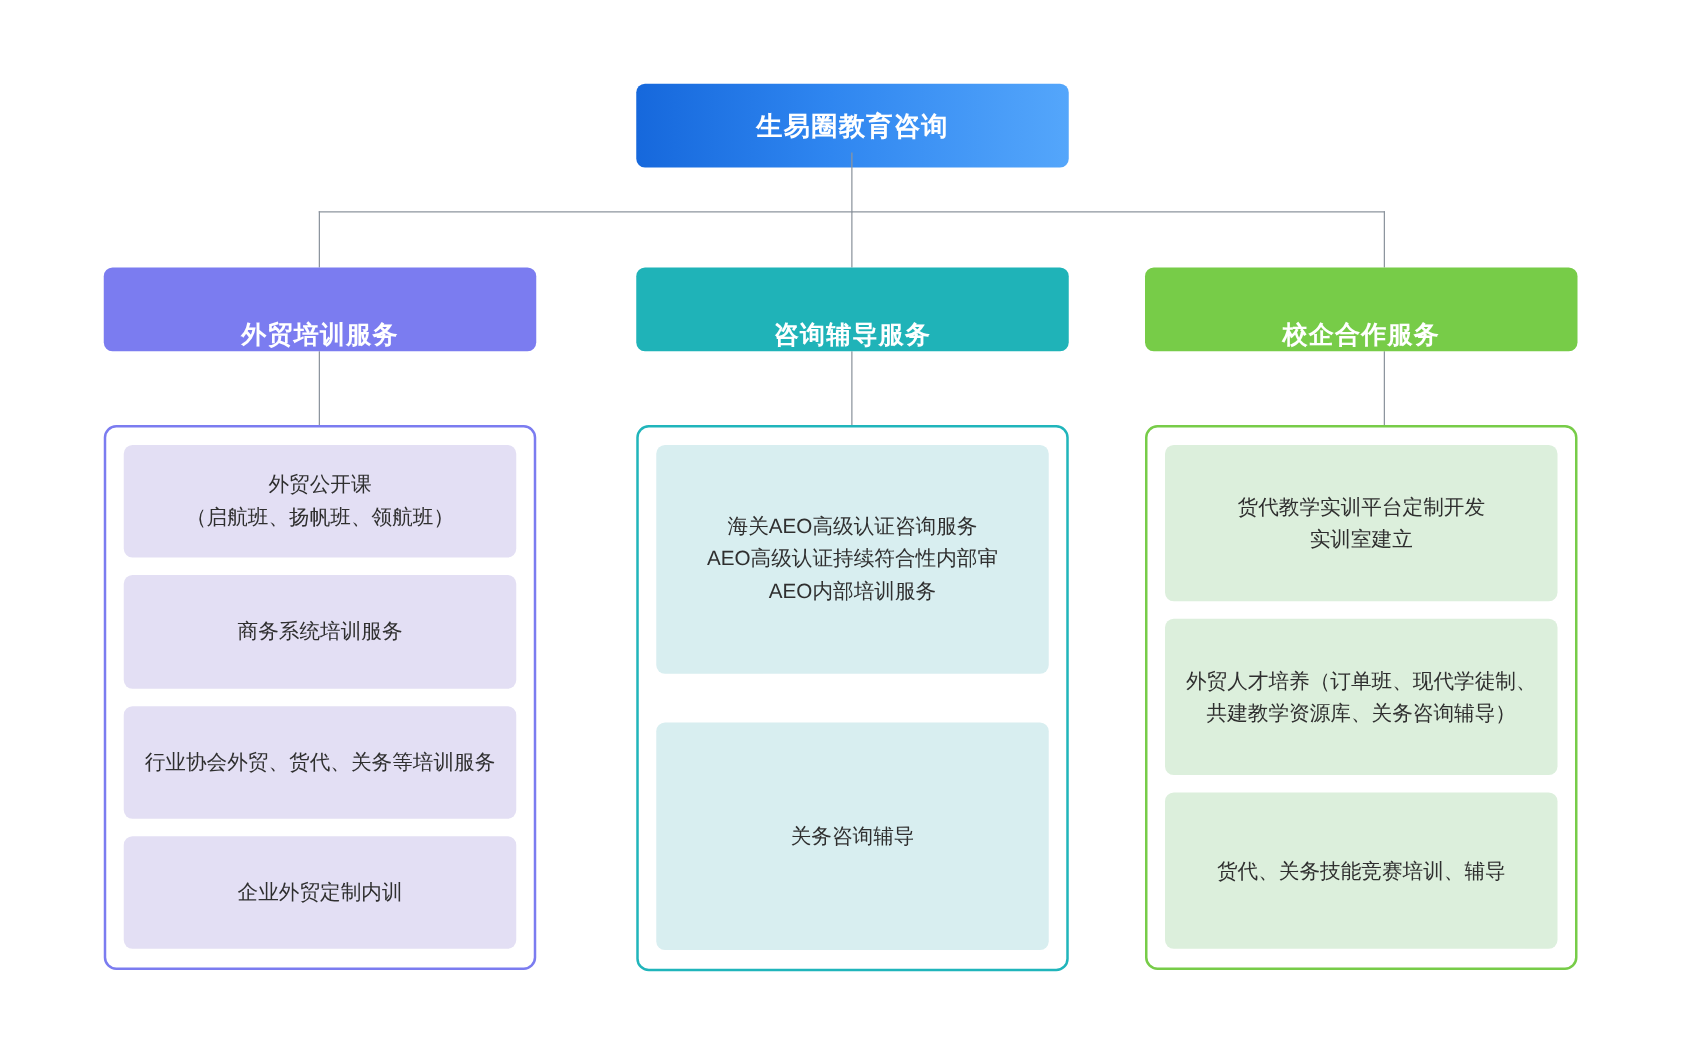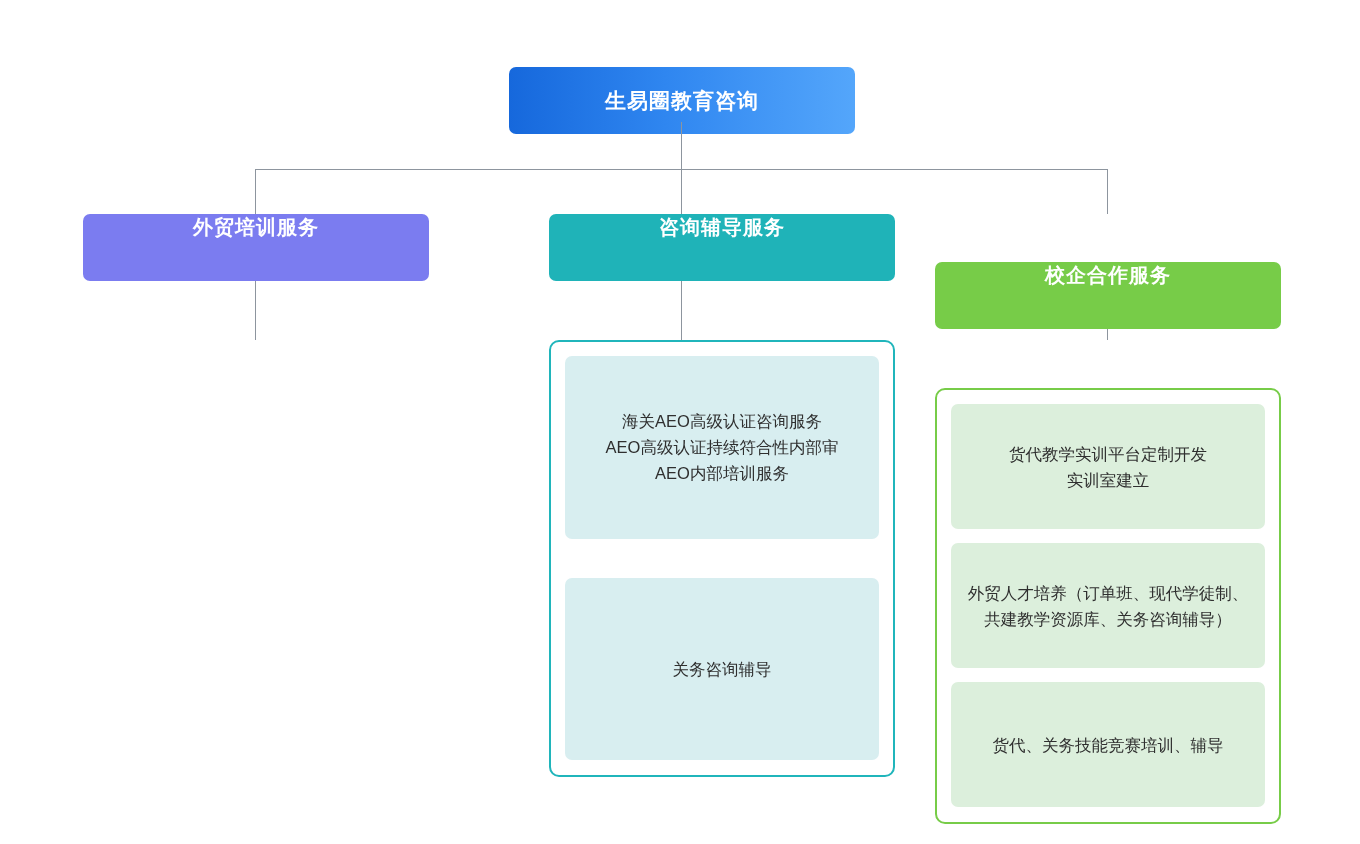--- a/index.html
+++ b/index.html
@@ -67,32 +67,32 @@
   .conn-branch-2 { left: 681px;  top: 281px; width: 1px; height: 59px; }
   .conn-branch-3 { left: 1107px; top: 281px; width: 1px; height: 59px; }
 
   
   .column {
     position: absolute;
     top: 214px;
     width: 346px;
   }
   .col-1 { left: 83px; }
-  .col-2 { left: 509px; margin-left: 40px; }
-  .col-3 { left: 935px; margin-top: 48px; }
+  .col-2 { left: 509px; }
+  .col-3 { left: 916px; }
 
   .branch-header {
     height: 67px;
     border-radius: 7px;
     color: #ffffff;
     font-size: 20px;
     font-weight: bold;
     letter-spacing: 1px;
     display: flex;
-    align-items: flex-start;
+    align-items: flex-end;
     justify-content: center;
     box-sizing: border-box;
   }
   .col-1 .branch-header { background: #7b7cf0; }
   .col-2 .branch-header { background: #1fb3b8; }
   .col-3 .branch-header { background: #77cc48; }
 
   .branch-body {
     margin-top: 59px;
     border-radius: 10px;
@@ -142,20 +142,27 @@
   <div class="connector conn-drop-2"></div>
   <div class="connector conn-drop-3"></div>
   <div class="connector conn-branch-1"></div>
   <div class="connector conn-branch-2"></div>
   <div class="connector conn-branch-3"></div>
 
   <div class="column col-1">
     <div class="branch-header">
       <span>外贸培训服务</span>
     </div>
+    <div class="branch-body">
+      <div class="leaf-card">外贸公开课
+（启航班、扬帆班、领航班）</div>
+      <div class="leaf-card">商务系统培训服务</div>
+      <div class="leaf-card">行业协会外贸、货代、关务等培训服务</div>
+      <div class="leaf-card">企业外贸定制内训</div>
+    </div>
   </div>
 
   <div class="column col-2">
     <div class="branch-header">
       <span>咨询辅导服务</span>
     </div>
     <div class="branch-body">
       <div class="leaf-card">海关AEO高级认证咨询服务
 AEO高级认证持续符合性内部审
 AEO内部培训服务</div>

